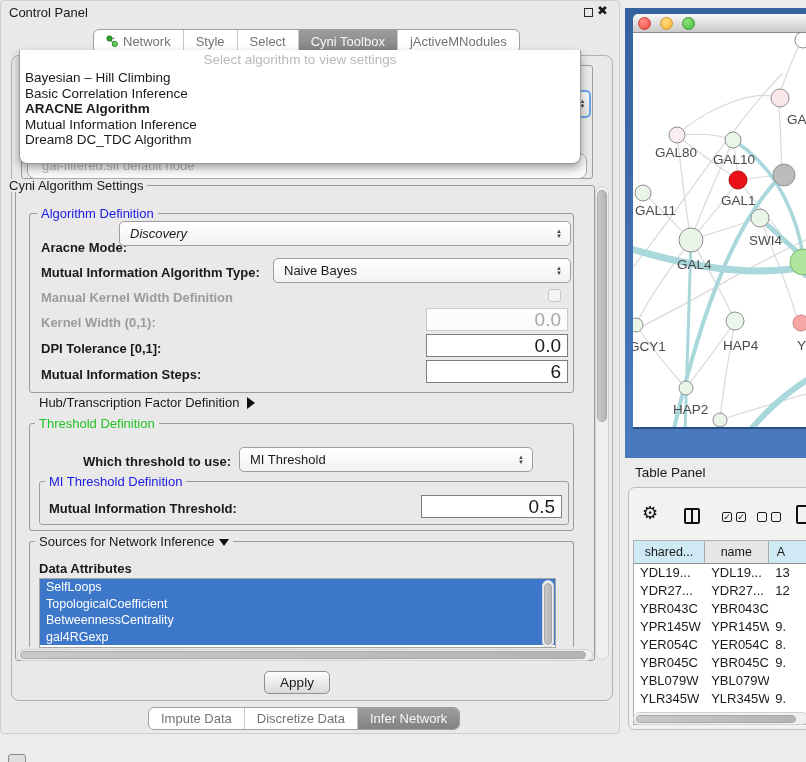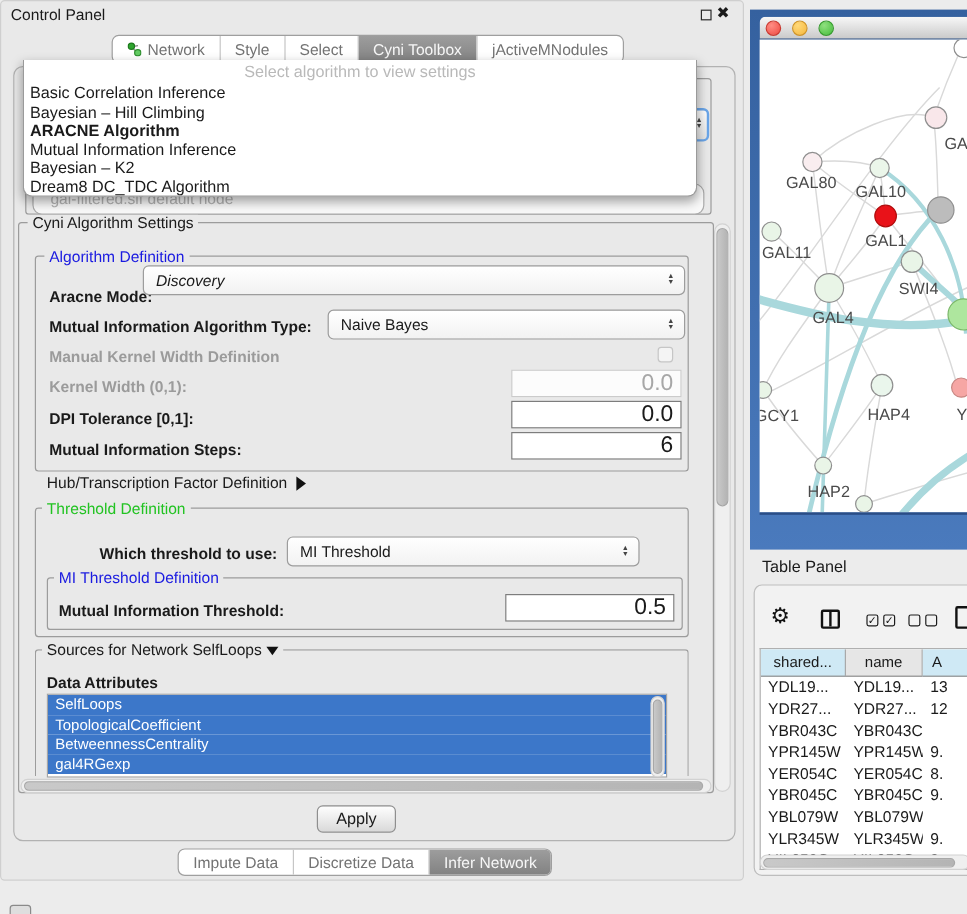--- a/index.html
+++ b/index.html
@@ -113,30 +113,29 @@
         <span>▲</span>
         <span>▼</span>
       </span>
   </div>
   <div class="abs" style="left:26px;top:152px;width:560px;height:26px;border:1px solid #ababab;border-radius:8px;background:#f9f9f9;color:#b3b3b3;font-size:13px;line-height:24px;padding-left:14px;">
     <span>gal-filtered.sif default node</span>
   </div>
 
   <div class="abs popup" style="left:18px;top:49px;width:562px;height:114px;z-index:40;">
     <div class="ph">Select algorithm to view settings</div>
+    <div class="it">Bayesian – Hill Climbing</div>
     <div class="it">Basic Correlation Inference</div>
-    <div class="it">Bayesian – Hill Climbing</div>
     <div class="it b">ARACNE Algorithm</div>
     <div class="it">Mutual Information Inference</div>
-    <div class="it">Bayesian – K2</div>
     <div class="it">Dream8 DC_TDC Algorithm</div>
   </div>
 
   <div class="abs groupbox" style="left:14px;top:184px;width:580px;height:476px;"></div>
-  <div class="chip" style="left:22px;top:178px;">Cyni Algorithm Settings</div>
+  <div class="chip" style="left:4px;top:178px;">Cyni Algorithm Settings</div>
 
   <div class="abs track-v" style="left:594px;top:185px;width:14px;height:474px;">
     <div class="thumb" style="position:absolute;left:1px;top:3px;width:10px;height:232px;"></div>
   </div>
 
   <div class="abs track-h" style="left:16px;top:648px;width:576px;height:12px;">
     <div class="thumb" style="position:absolute;left:2px;top:1px;width:566px;height:8px;"></div>
   </div>
 
   <div class="abs groupbox" style="left:28px;top:212px;width:545px;height:180px;"></div>
@@ -197,21 +196,21 @@
 
   <div class="abs groupbox" style="left:38px;top:480px;width:530px;height:44px;"></div>
   <div class="chip" style="left:44px;top:474px;color:#1a1ae0;">MI Threshold Definition</div>
   <div class="abs f13 b" style="left:48px;top:500px;">Mutual Information Threshold:</div>
   <div class="abs field" style="left:420px;top:494px;width:141px;height:23px;">
       <span>0.5</span>
     </div>
 
   <div class="abs groupbox" style="left:28px;top:540px;width:545px;height:106px;border-bottom:none;border-radius:3px 3px 0 0;"></div>
   <div class="chip" style="left:34px;top:534px;">
-    <span>Sources for Network SelfLoops</span><span class="tri-down"></span>
+    <span>Sources for Network Inference</span><span class="tri-down"></span>
   </div>
   <div class="abs f13 b" style="left:38px;top:560px;">Data Attributes</div>
 
   <div class="abs attr-list" style="left:38px;top:577px;width:517px;height:70px;">
     <div class="attr-item">SelfLoops</div>
     <div class="attr-item">TopologicalCoefficient</div>
     <div class="attr-item">BetweennessCentrality</div>
     <div class="attr-item">gal4RGexp</div>
     <div class="track-v" style="position:absolute;right:1px;top:1px;width:12px;height:68px;">
       <div class="thumb" style="position:absolute;left:1px;top:2px;width:8px;height:62px;"></div>

